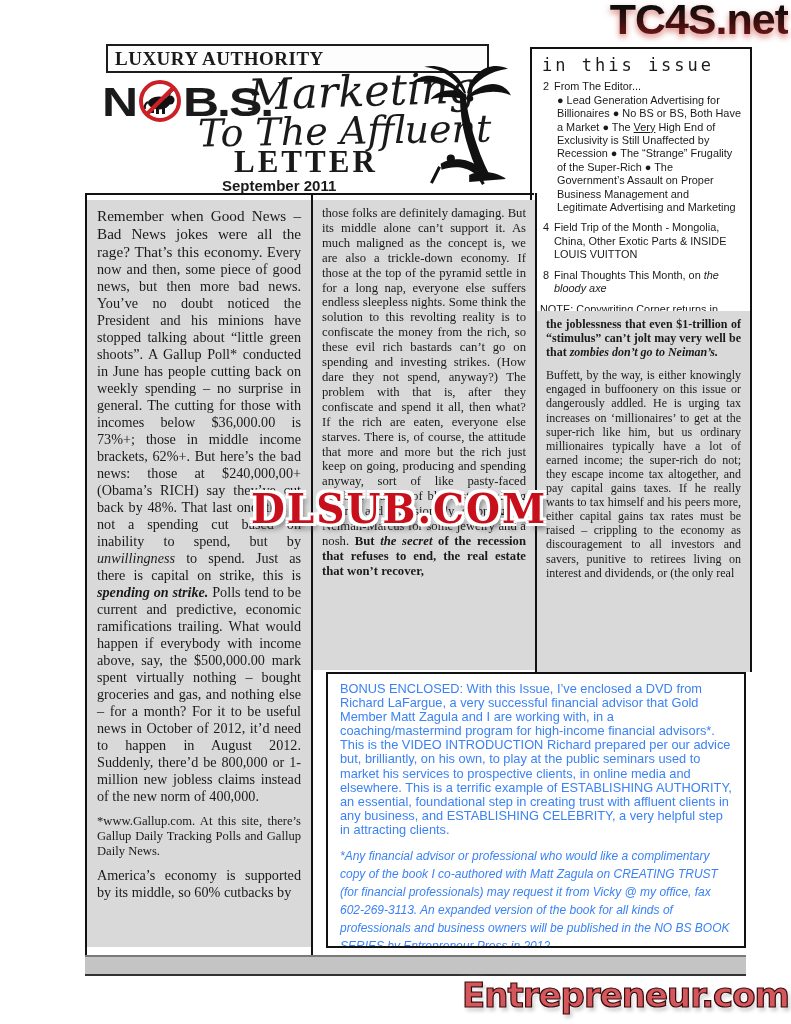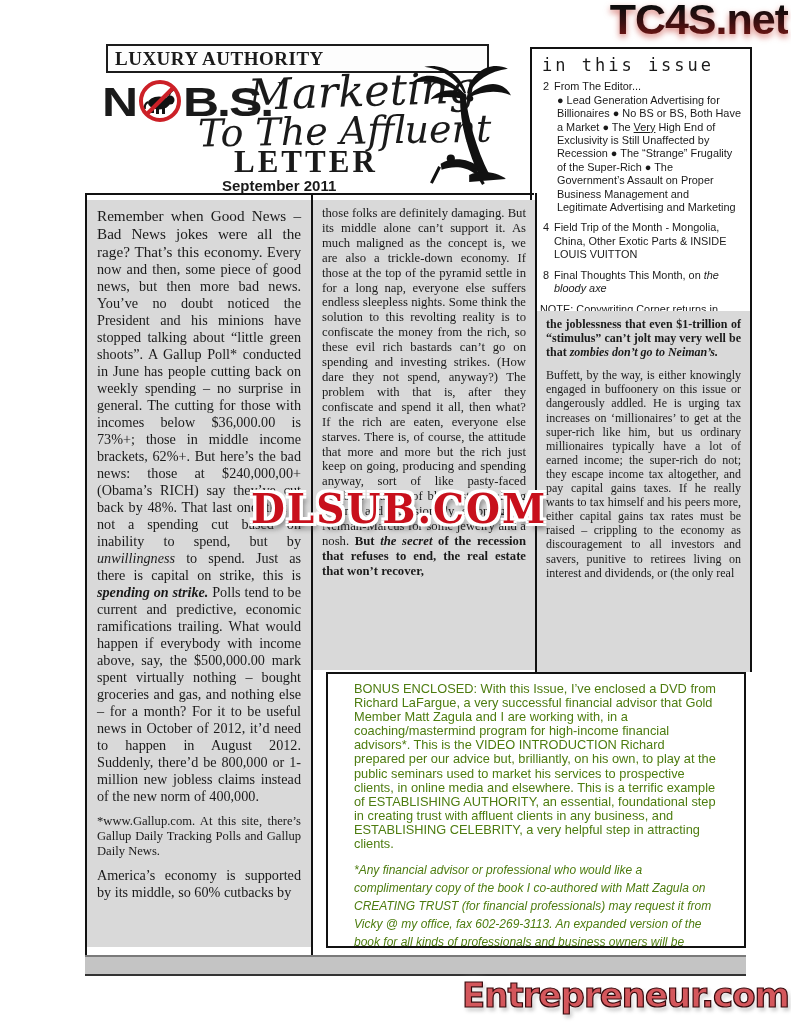--- a/index.html
+++ b/index.html
@@ -57,22 +57,22 @@
   .col3{left:537px;top:311px;width:213px;height:361px;padding:6px 9px;font-size:12px;line-height:14.1px;}
   .col p{margin:0 0 9px 0;}
   .lead{font-weight:400;font-size:15.2px;}
   .bi{font-weight:700;font-style:italic;}
   .b{font-weight:700;}
   .i{font-style:italic;}
   .small-note{font-size:12.6px;line-height:14.8px;}
 
   
   .bonus{position:absolute;left:326px;top:672px;width:420px;height:276px;border:2px solid #111;
-         background:#fff;box-sizing:border-box;padding:8px 26px;overflow:hidden;
-         font:400 12.8px/14.1px "Liberation Sans",sans-serif;color:#4d7c0f;}
+         background:#fff;box-sizing:border-box;padding:8px 12px;overflow:hidden;
+         font:400 12.8px/14.1px "Liberation Sans",sans-serif;color:#3b82f6;}
   .bonus .fn{margin-top:10px;font-style:italic;font-size:12px;line-height:18px;}
 
   
   .gray-bar{position:absolute;left:85px;top:955px;width:661px;height:21px;background:#c4c4c4;
             border-top:2px solid #7a7a7a;border-bottom:2px solid #333;box-sizing:border-box;}
   .traders{position:absolute;top:977px;right:2px;font:700 34px/1.1 "DejaVu Sans",sans-serif;
            letter-spacing:-1px;color:#d4575c;-webkit-text-stroke:1.2px #35090c;
            text-shadow:0 0 5px #fff,0 0 9px #fff,2px 3px 4px rgba(0,0,0,.35);}
 
   

